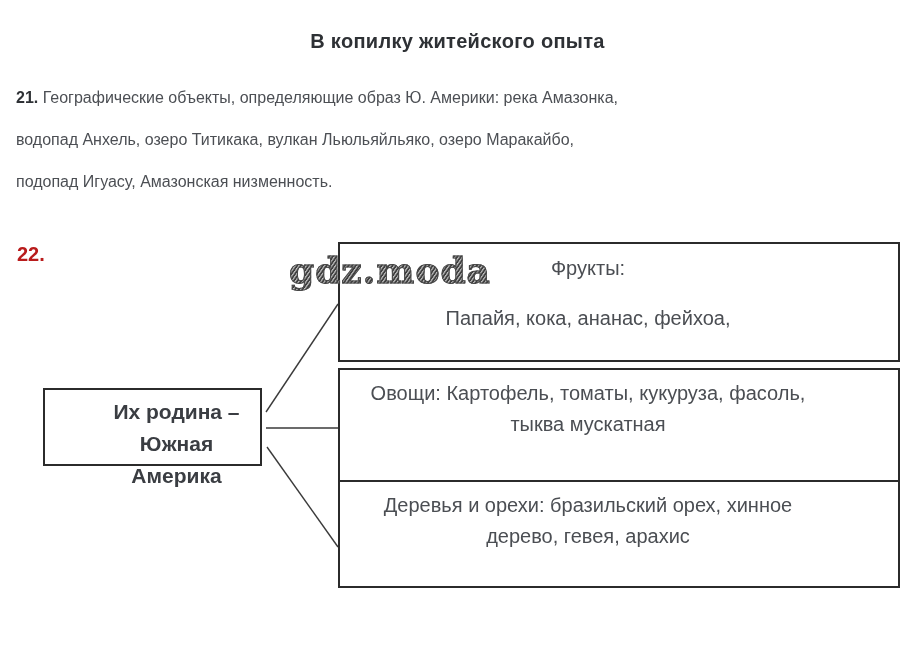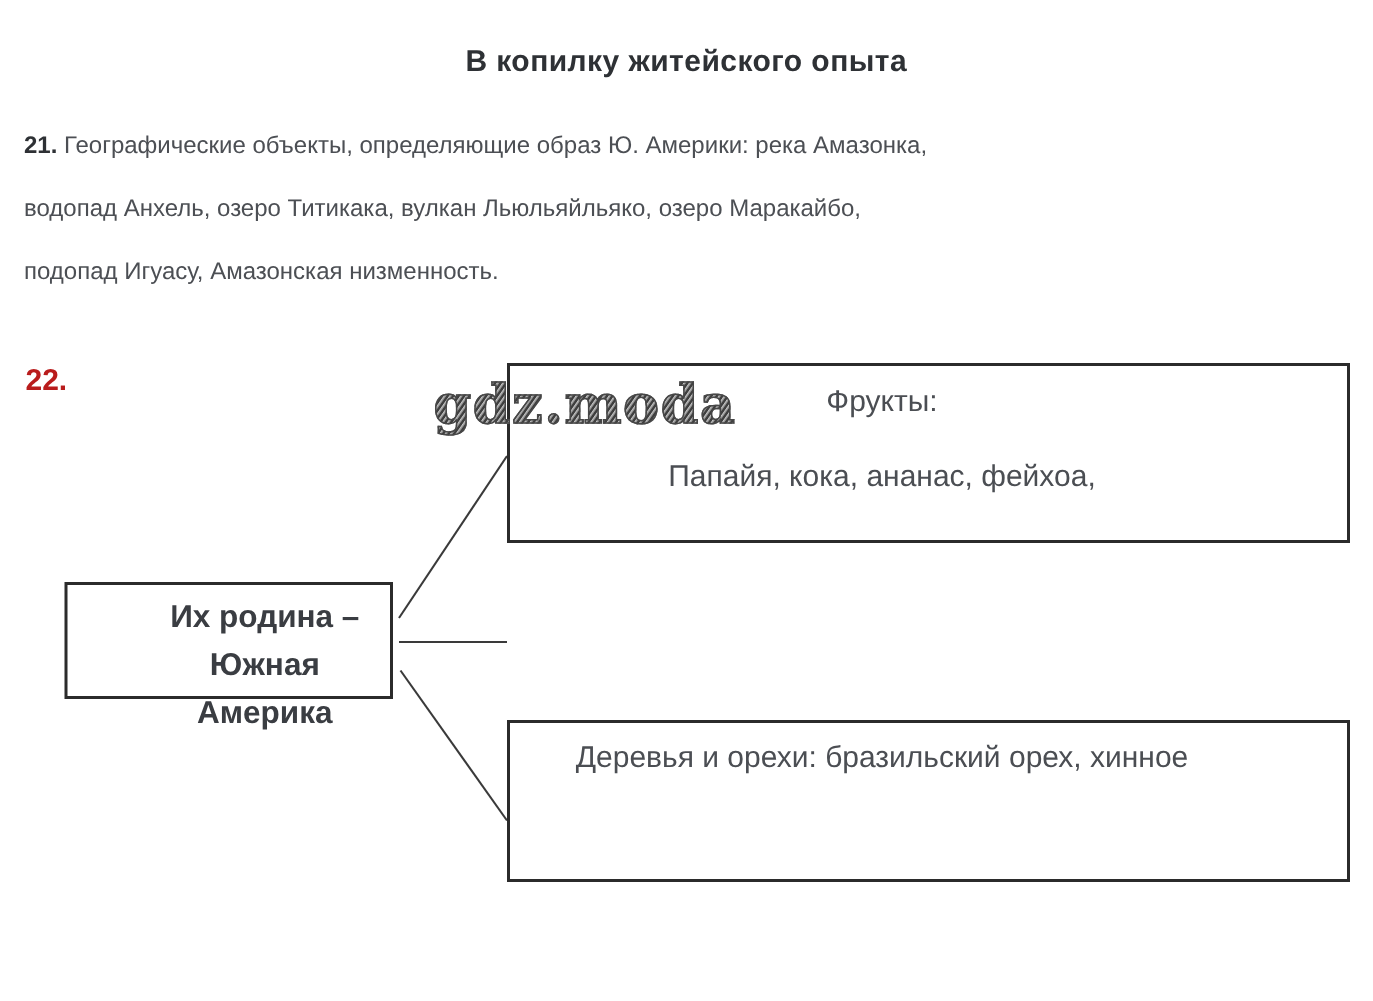--- a/index.html
+++ b/index.html
@@ -118,20 +118,25 @@
   <div class="node root-box">
     <div>Их родина –</div>
     <div>Южная Америка</div>
   </div>
 
   <div class="node branch-box branch-fruits">
     <div class="branch-line b-line-0">Фрукты:</div>
     <div class="branch-line b-line-1">Папайя,  кока, ананас, фейхоа,</div>
   </div>
 
+  <div class="node branch-box branch-vegetables">
+    <div class="branch-line b-line-0">Овощи: Картофель, томаты, кукуруза, фасоль,</div>
+    <div class="branch-line">тыква мускатная</div>
+  </div>
 
   <div class="node branch-box branch-trees">
     <div class="branch-line b-line-0">Деревья и орехи: бразильский орех,  хинное</div>
+    <div class="branch-line">дерево, гевея, арахис</div>
   </div>
 
   <div class="watermark">gdz.moda</div>
 
 </div>
 
 </body></html>

